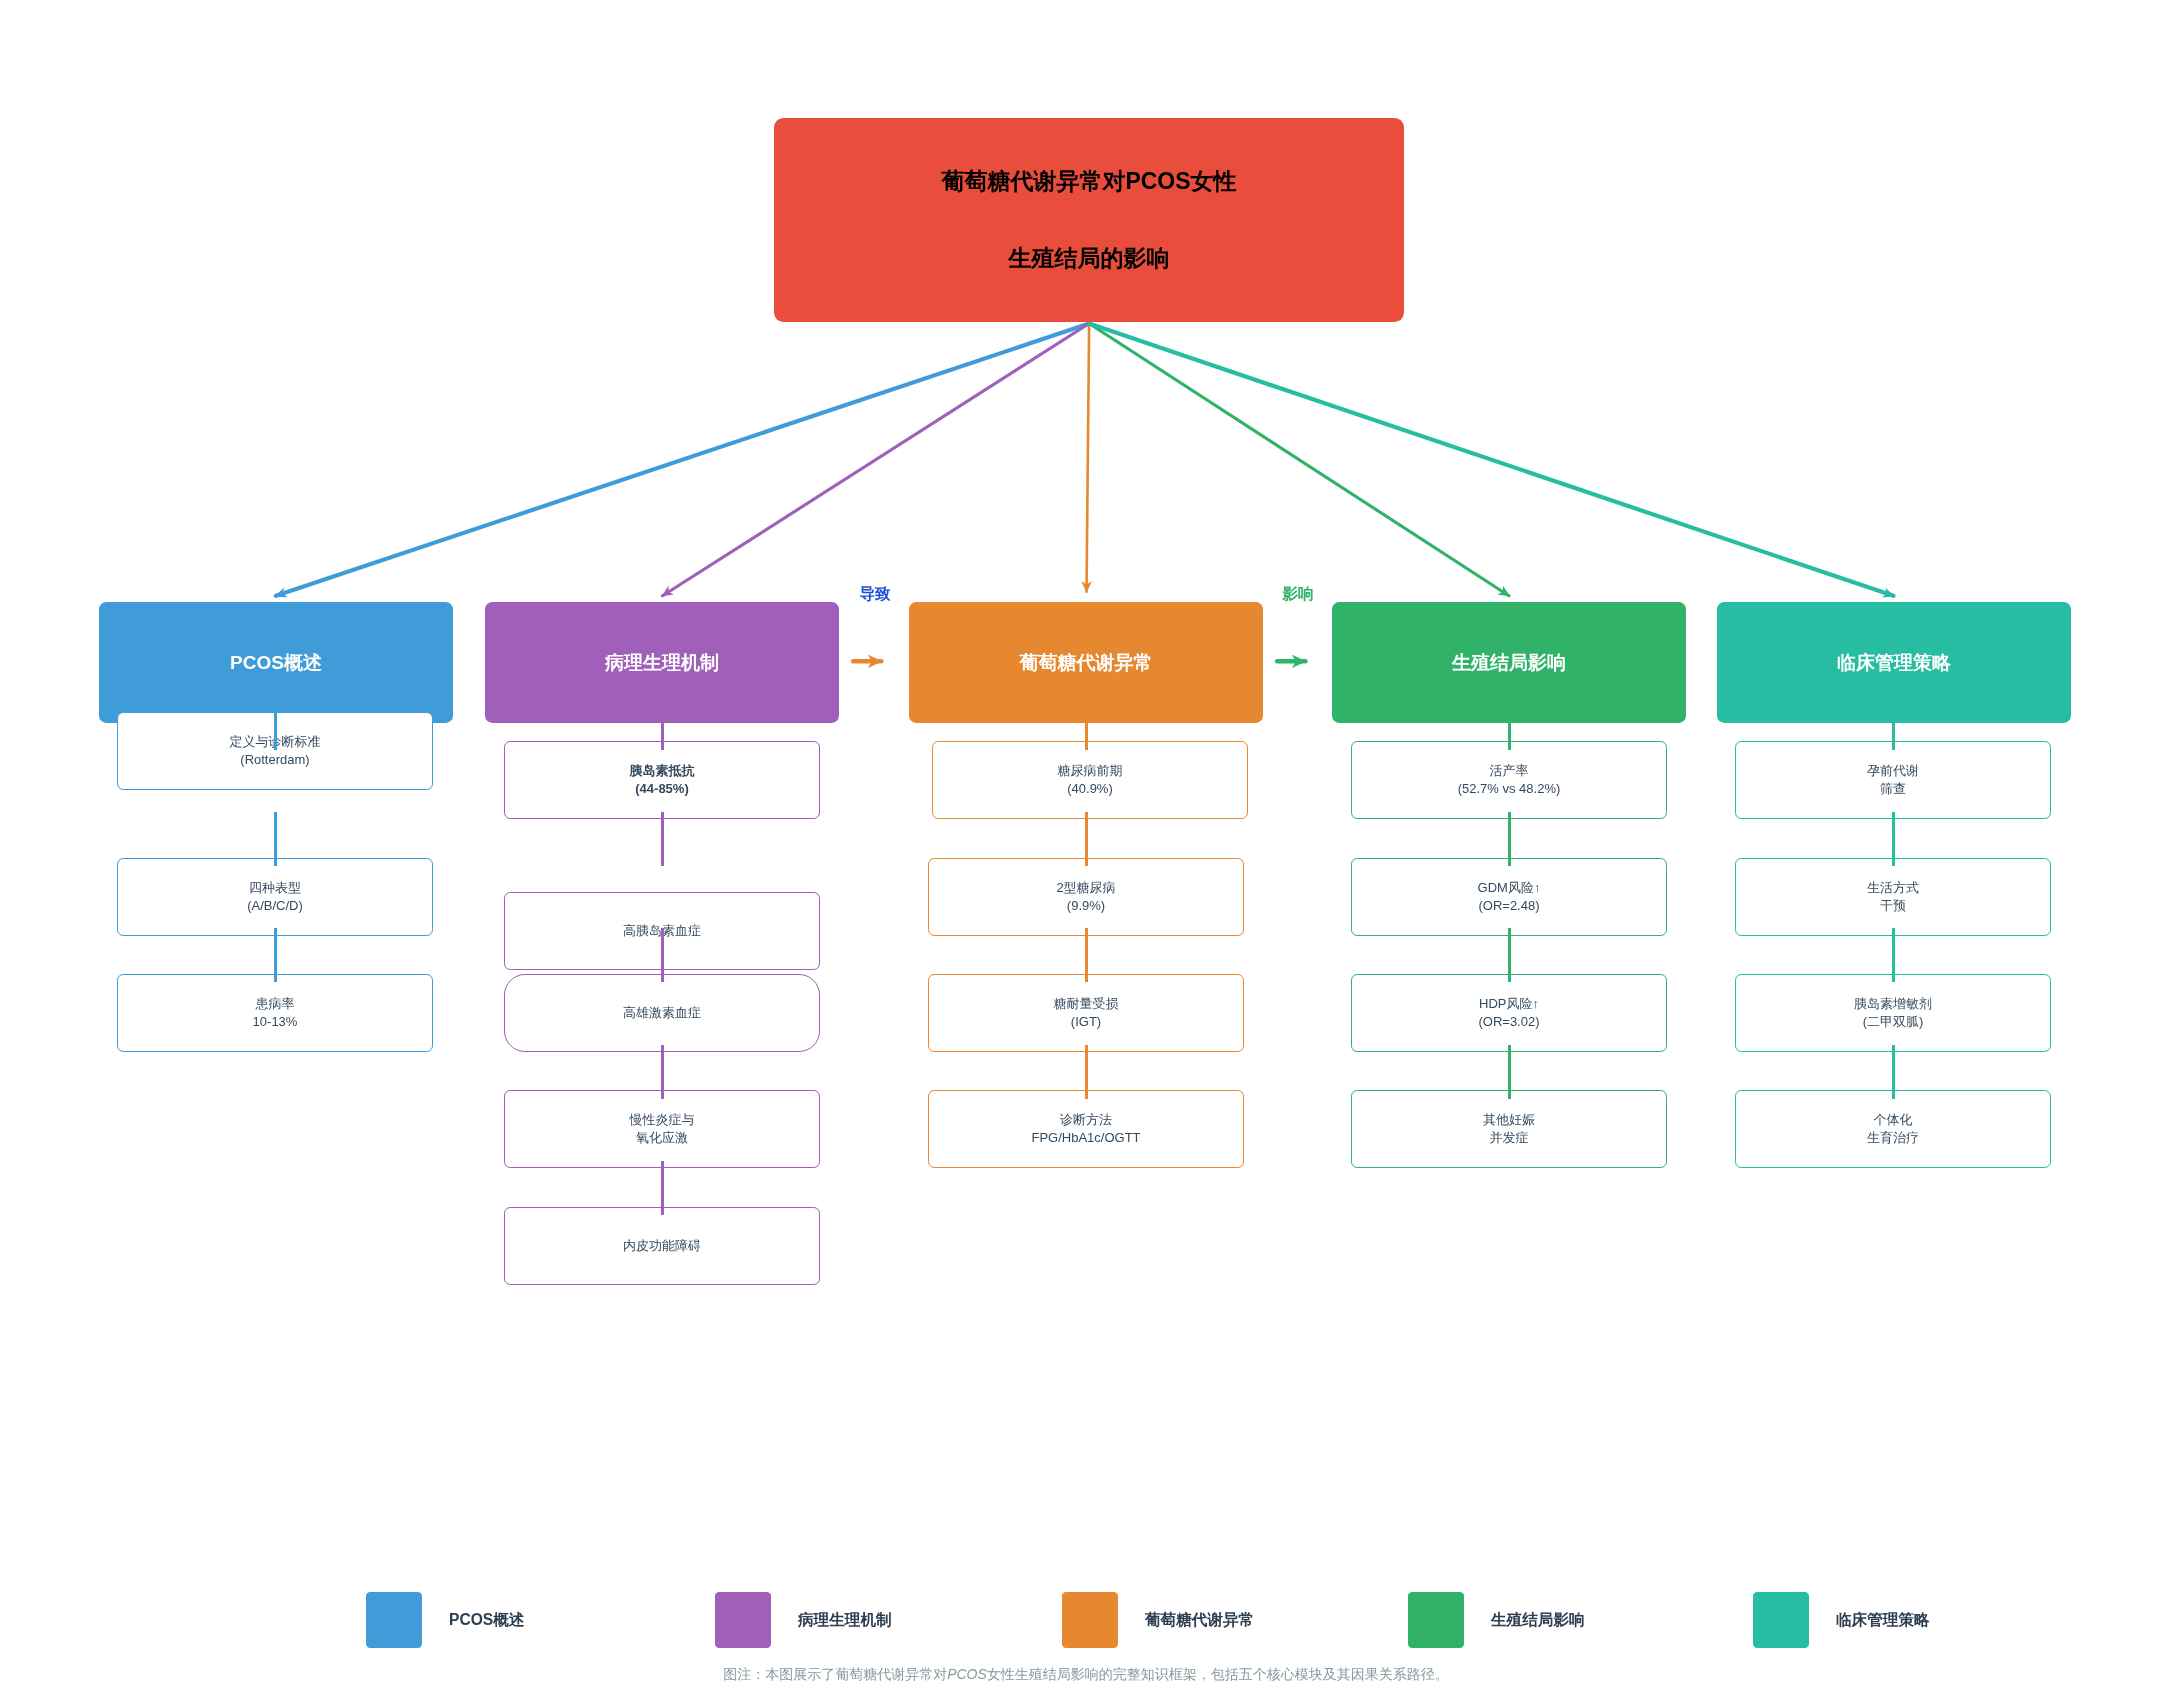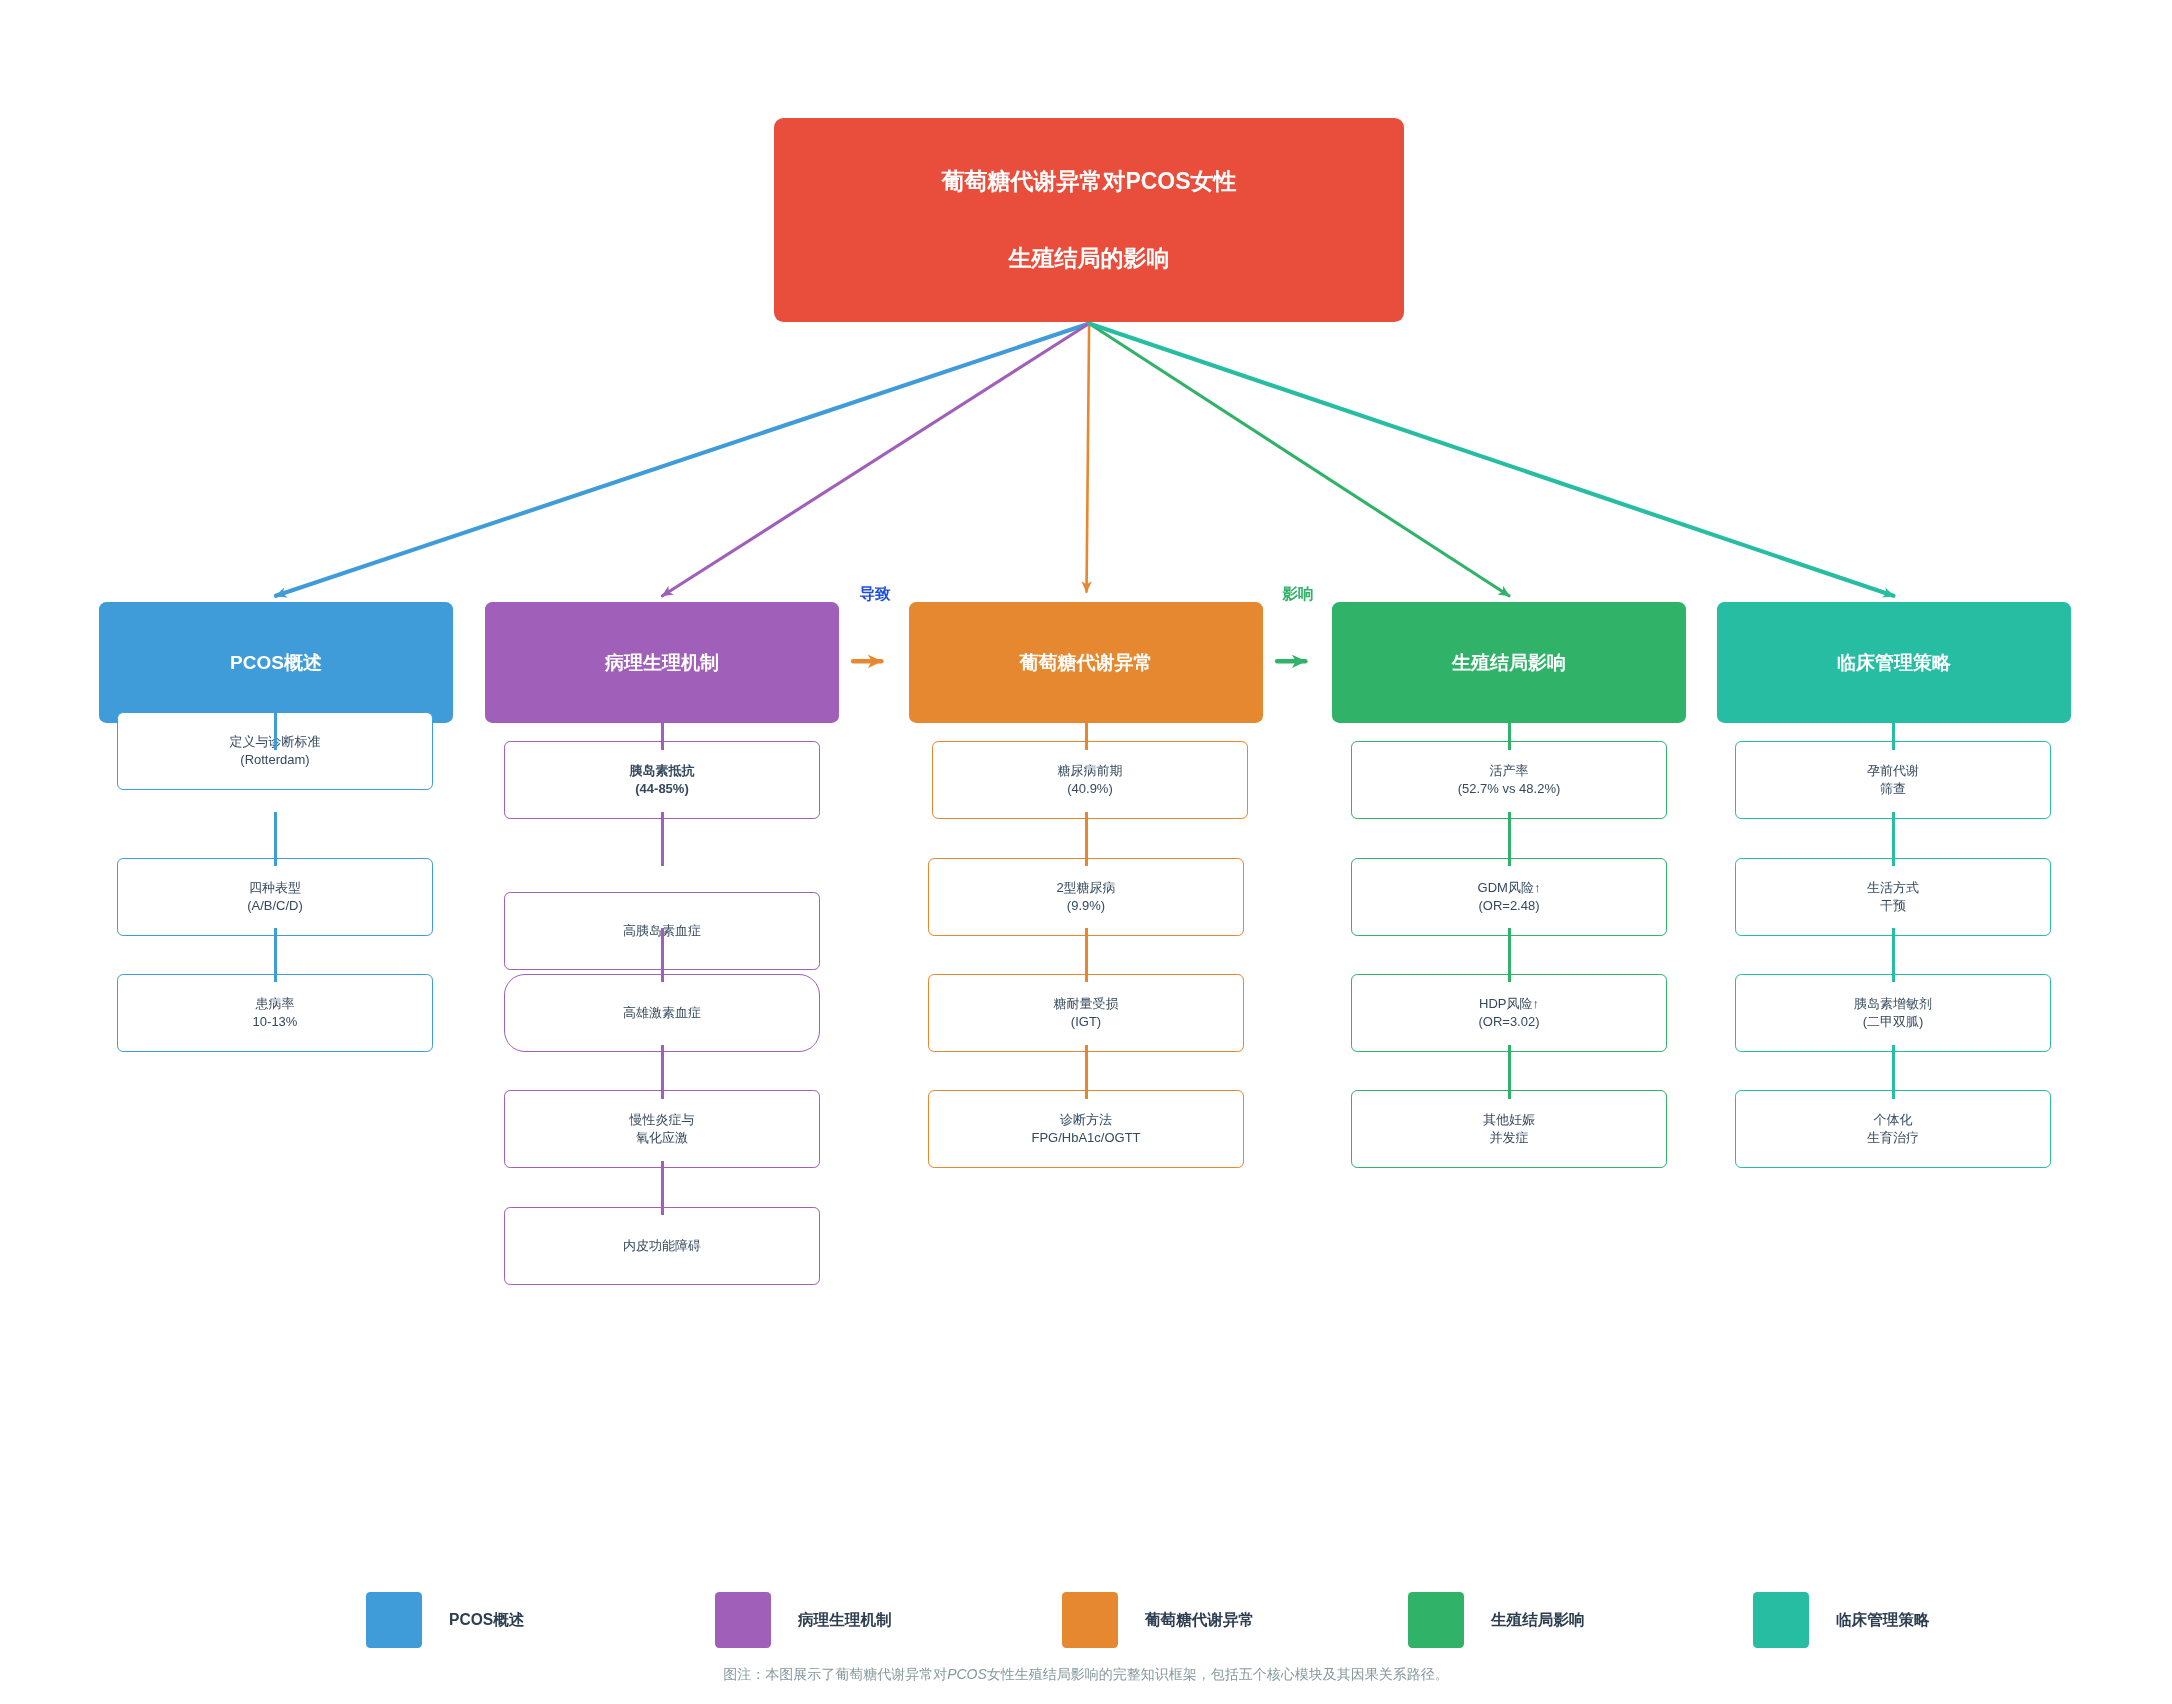--- a/index.html
+++ b/index.html
@@ -1,21 +1,21 @@
 <!DOCTYPE html>
 <html style="font-size:8.3px"><head>
 <meta charset="utf-8">
 <style>
   html,body{margin:0;padding:0;background:#ffffff;}
   body{font-family:"Liberation Sans","DejaVu Sans",sans-serif;}
   #stage{position:relative;width:2172px;height:1705px;background:#ffffff;overflow:hidden;}
   #arrows{position:absolute;left:0;top:0;width:2172px;height:1705px;z-index:1;pointer-events:none;}
   .root-box{
     position:absolute;left:774px;top:118px;width:630px;height:204px;
-    border-radius:9.4px;color:#ffffff;display:flex;flex-direction:column;
+    border-radius:9.4px;color:#000000;display:flex;flex-direction:column;
     align-items:center;justify-content:center;row-gap:46px;
     font-size:23px;font-weight:bold;text-align:center;z-index:2;
   }
   .col-header{
     position:absolute;border-radius:7.3px;color:#ffffff;display:flex;
     align-items:center;justify-content:center;font-size:19px;font-weight:bold;
     z-index:2;text-align:center;
   }
   .child{
     position:absolute;background:#ffffff;border:1.6px solid;border-radius:6.2px;

